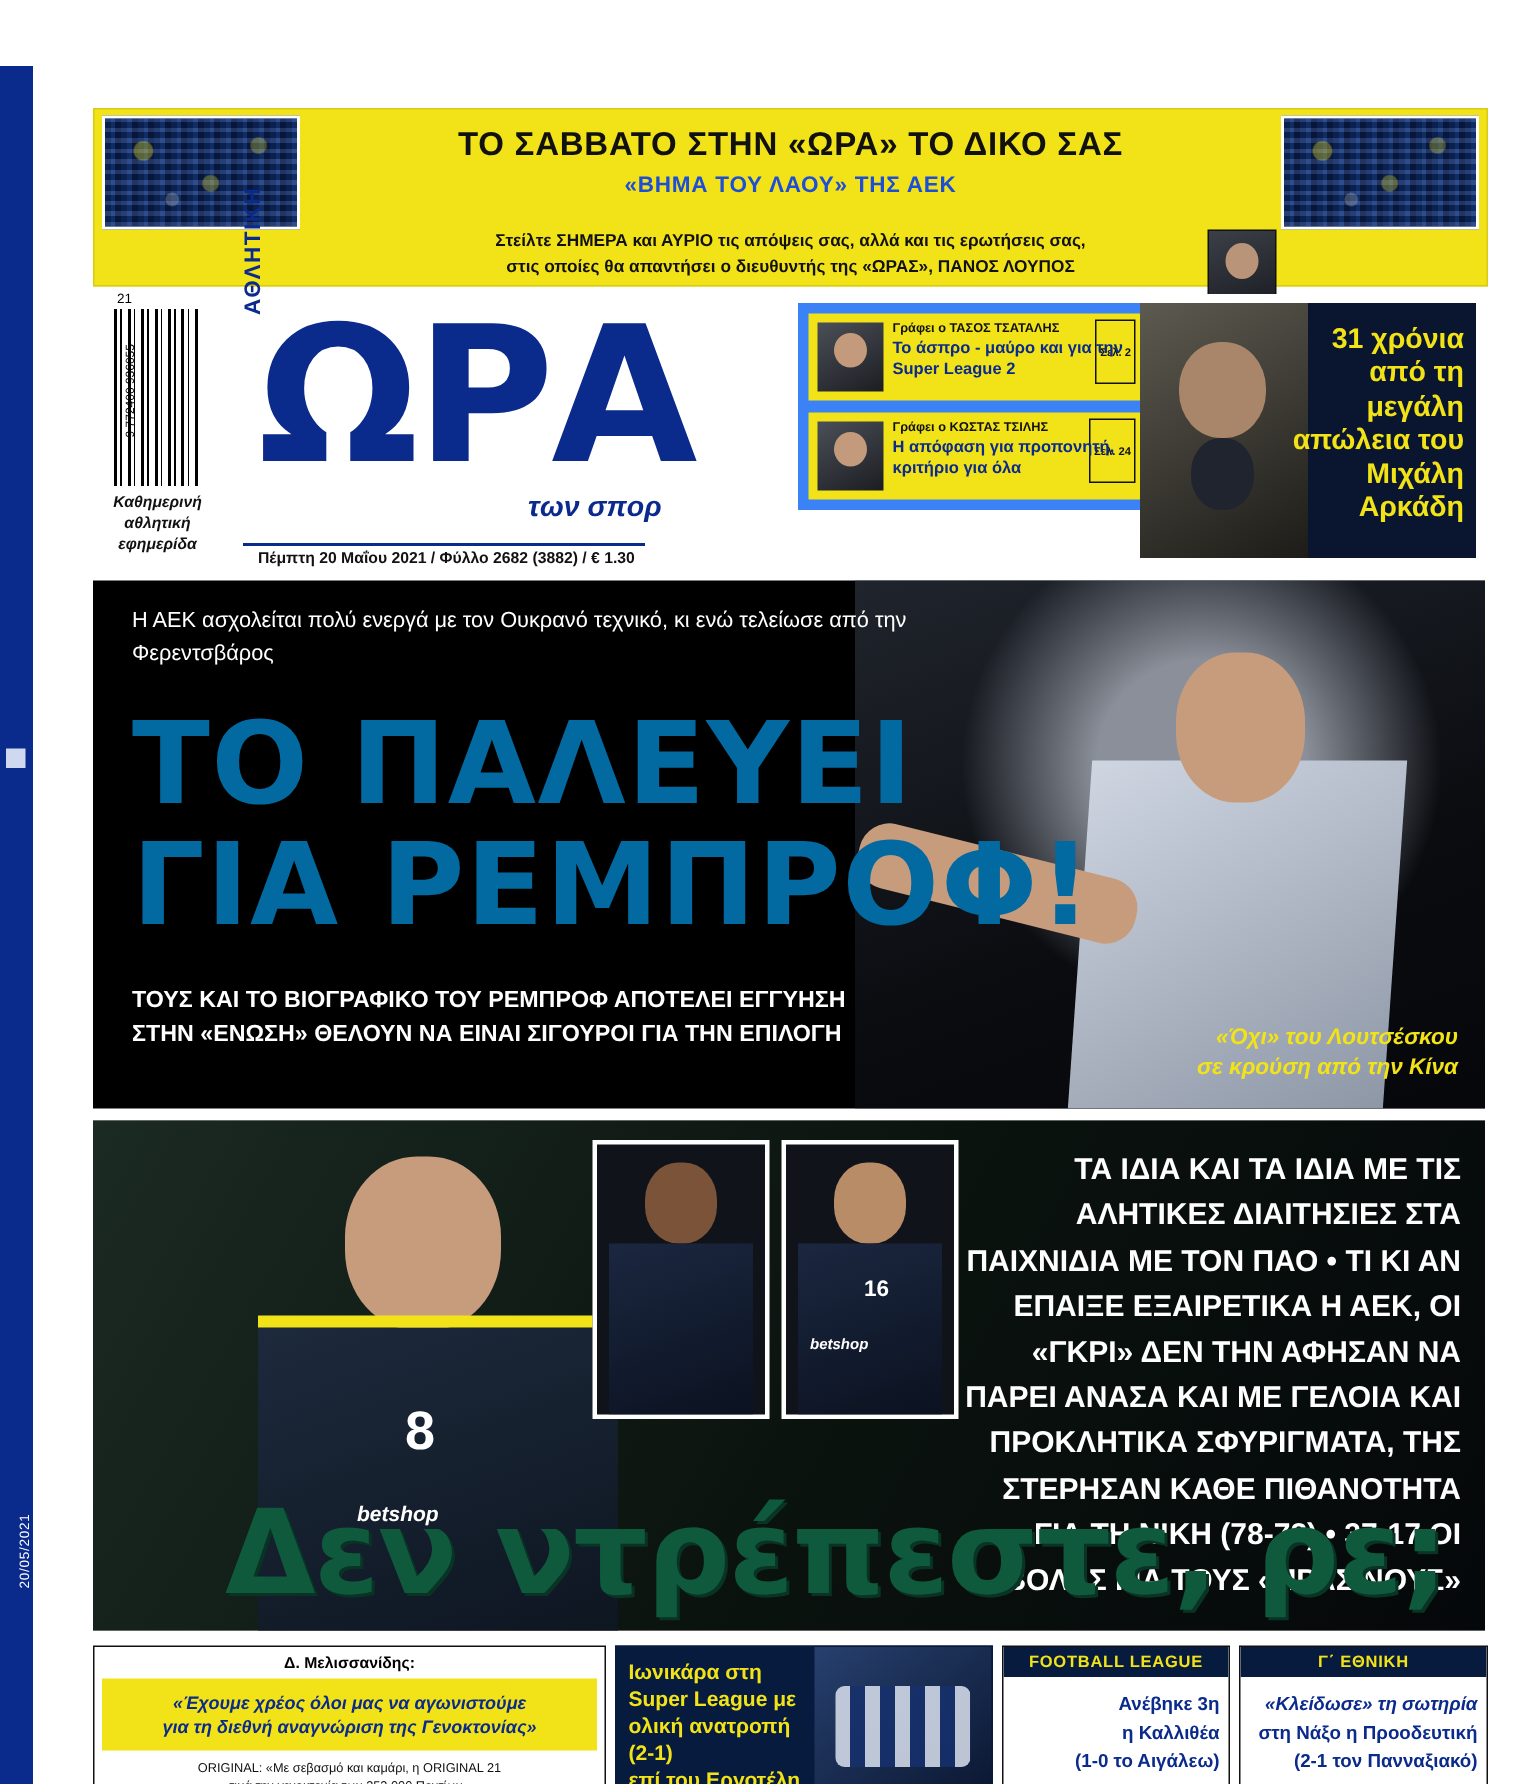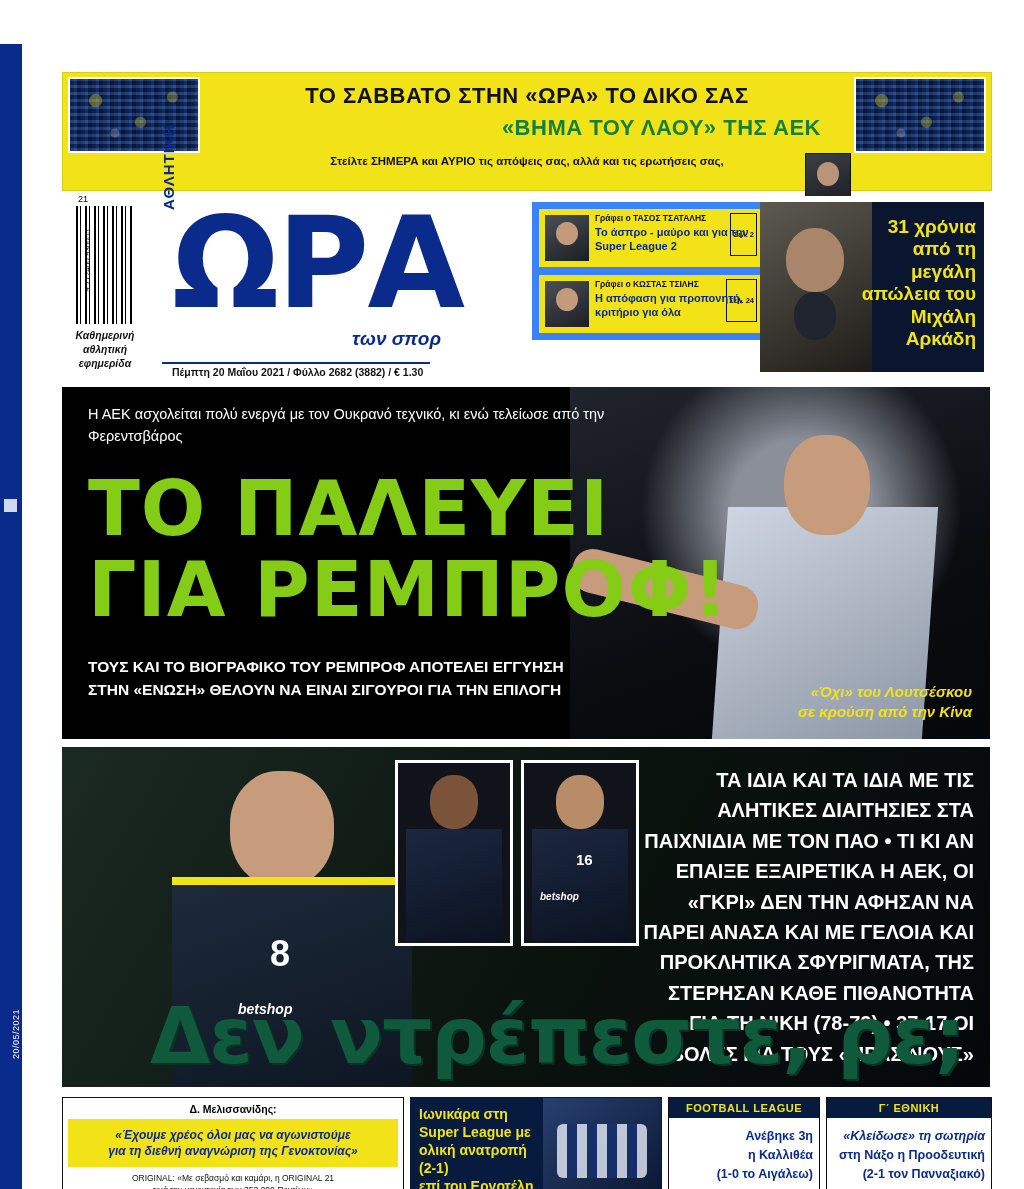--- a/index.html
+++ b/index.html
@@ -18,21 +18,21 @@
      repeating-linear-gradient(90deg,#0d2a66 0 4px,#16397f 4px 7px,#091d4d 7px 11px),
      repeating-linear-gradient(0deg,rgba(255,255,255,.10) 0 3px,rgba(0,0,0,.22) 3px 7px);
      background-blend-mode:overlay;}
   .crowd:after{content:"";position:absolute;inset:0;background:
      radial-gradient(circle at 20% 30%,rgba(242,227,24,.35) 0 6px,transparent 7px),
      radial-gradient(circle at 55% 60%,rgba(242,227,24,.30) 0 5px,transparent 6px),
      radial-gradient(circle at 80% 25%,rgba(242,227,24,.28) 0 5px,transparent 6px),
      radial-gradient(circle at 35% 75%,rgba(255,255,255,.22) 0 4px,transparent 5px);}
   .promo-head{position:absolute;left:170px;right:170px;top:10px;text-align:center;}
   .promo-l1{font-weight:bold;font-size:22px;color:#111;letter-spacing:.5px;}
-  .promo-l2{font-weight:bold;font-size:22px;color:#15803d;letter-spacing:.5px;margin-top:6px;text-align:right;}
+  .promo-l2{font-weight:bold;font-size:15px;color:#1d4ed8;letter-spacing:.5px;margin-top:6px;}
   .promo-sub{position:absolute;left:120px;right:120px;top:80px;text-align:center;font-size:11.5px;font-weight:bold;color:#111;line-height:1.45;}
   .promo-face{position:absolute;left:742px;top:80px;width:44px;height:62px;background:linear-gradient(160deg,#3b3f47,#15171c);border:1px solid #111;overflow:hidden;}
   .promo-face:after{content:"";position:absolute;left:11px;top:8px;width:22px;height:24px;border-radius:50%;background:#b99478;}
 
   
   .masthead{position:absolute;left:62px;top:152px;width:928px;height:185px;background:#ffffff;}
   .barcode{position:absolute;left:14px;top:10px;width:58px;height:118px;}
   .barcode .bars{position:absolute;inset:0;background:repeating-linear-gradient(90deg,#000 0 2px,#fff 2px 4px,#000 4px 5px,#fff 5px 9px);}
   .barcode .bnum{position:absolute;left:-20px;top:50px;transform:rotate(-90deg);font-size:8px;}
   .bartop{position:absolute;left:2px;top:-12px;font-size:9px;}
@@ -60,21 +60,21 @@
 
   
   .lead{position:absolute;left:62px;top:343px;width:928px;height:352px;background:#000000;overflow:hidden;}
   .lead-photo{position:absolute;right:0;top:0;width:420px;height:352px;background:
       radial-gradient(circle at 55% 35%,#8a8f99 0 70px,transparent 160px),
       linear-gradient(160deg,#20242c 0%,#0a0c10 60%,#05070a 100%);}
   .lead-photo .shirt{position:absolute;right:60px;top:120px;width:210px;height:232px;background:linear-gradient(150deg,#cfd6e2,#8e97a6);transform:skewX(-4deg);}
   .lead-photo .head{position:absolute;right:120px;top:48px;width:86px;height:100px;border-radius:46%;background:#c79c7c;}
   .lead-photo .arm{position:absolute;right:230px;top:180px;width:190px;height:44px;background:#c79c7c;transform:rotate(14deg);border-radius:20px;}
   .lead-kicker{position:absolute;left:26px;top:16px;width:540px;color:#ffffff;font-size:14.5px;line-height:1.55;}
-  .lead-h1{position:absolute;left:26px;top:82px;width:700px;color:#84cc16;font-weight:bold;font-size:76px;line-height:1.06;letter-spacing:1px;font-family:"DejaVu Sans", sans-serif;}
+  .lead-h1{position:absolute;left:26px;top:82px;width:700px;color:#0369a1;font-weight:bold;font-size:76px;line-height:1.06;letter-spacing:1px;font-family:"DejaVu Sans", sans-serif;}
   .lead-sub{position:absolute;left:26px;top:268px;width:640px;color:#ffffff;font-weight:bold;font-size:15.5px;line-height:1.5;}
   .lead-cap{position:absolute;right:18px;bottom:18px;width:250px;text-align:right;color:#f2e318;font-style:italic;font-weight:bold;font-size:15px;line-height:1.3;}
 
   
   .feat{position:absolute;left:62px;top:703px;width:928px;height:340px;background:#000;overflow:hidden;}
   .feat-bg{position:absolute;inset:0;background:linear-gradient(120deg,#1b2a22 0%,#0a120e 55%,#05080a 100%);}
   .player-main{position:absolute;left:90px;top:18px;width:300px;height:322px;}
   .player-main .ph{position:absolute;left:78px;top:6px;width:104px;height:116px;border-radius:46%;background:#c79c7c;}
   .player-main .jersey{position:absolute;left:20px;top:112px;width:240px;height:210px;background:linear-gradient(160deg,#1d2a3c,#0d1520);border-top:8px solid #f2e318;}
   .player-main .num{position:absolute;left:118px;top:168px;color:#ffffff;font-size:36px;font-weight:bold;}
@@ -125,20 +125,21 @@
     <div class="promo-photo right">
         <div class="crowd"></div>
       </div>
     <div class="promo-head">
       <div class="promo-l1">ΤΟ ΣΑΒΒΑΤΟ ΣΤΗΝ «ΩΡΑ» ΤΟ ΔΙΚΟ ΣΑΣ</div>
       <div class="promo-l2">«ΒΗΜΑ ΤΟΥ ΛΑΟΥ» ΤΗΣ ΑΕΚ</div>
     </div>
     <div class="promo-face"></div>
     <div class="promo-sub">
       <div>Στείλτε ΣΗΜΕΡΑ και ΑΥΡΙΟ τις απόψεις σας, αλλά και τις ερωτήσεις σας,</div>
+      <div>στις οποίες θα απαντήσει ο διευθυντής της «ΩΡΑΣ», ΠΑΝΟΣ ΛΟΥΠΟΣ</div>
     </div>
   </div>
 
   <div class="masthead">
     <div class="barcode">
       <div class="bartop">21</div>
       <div class="bars"></div>
       <div class="bnum">9 772400 936055</div>
     </div>
     <div class="kath">

